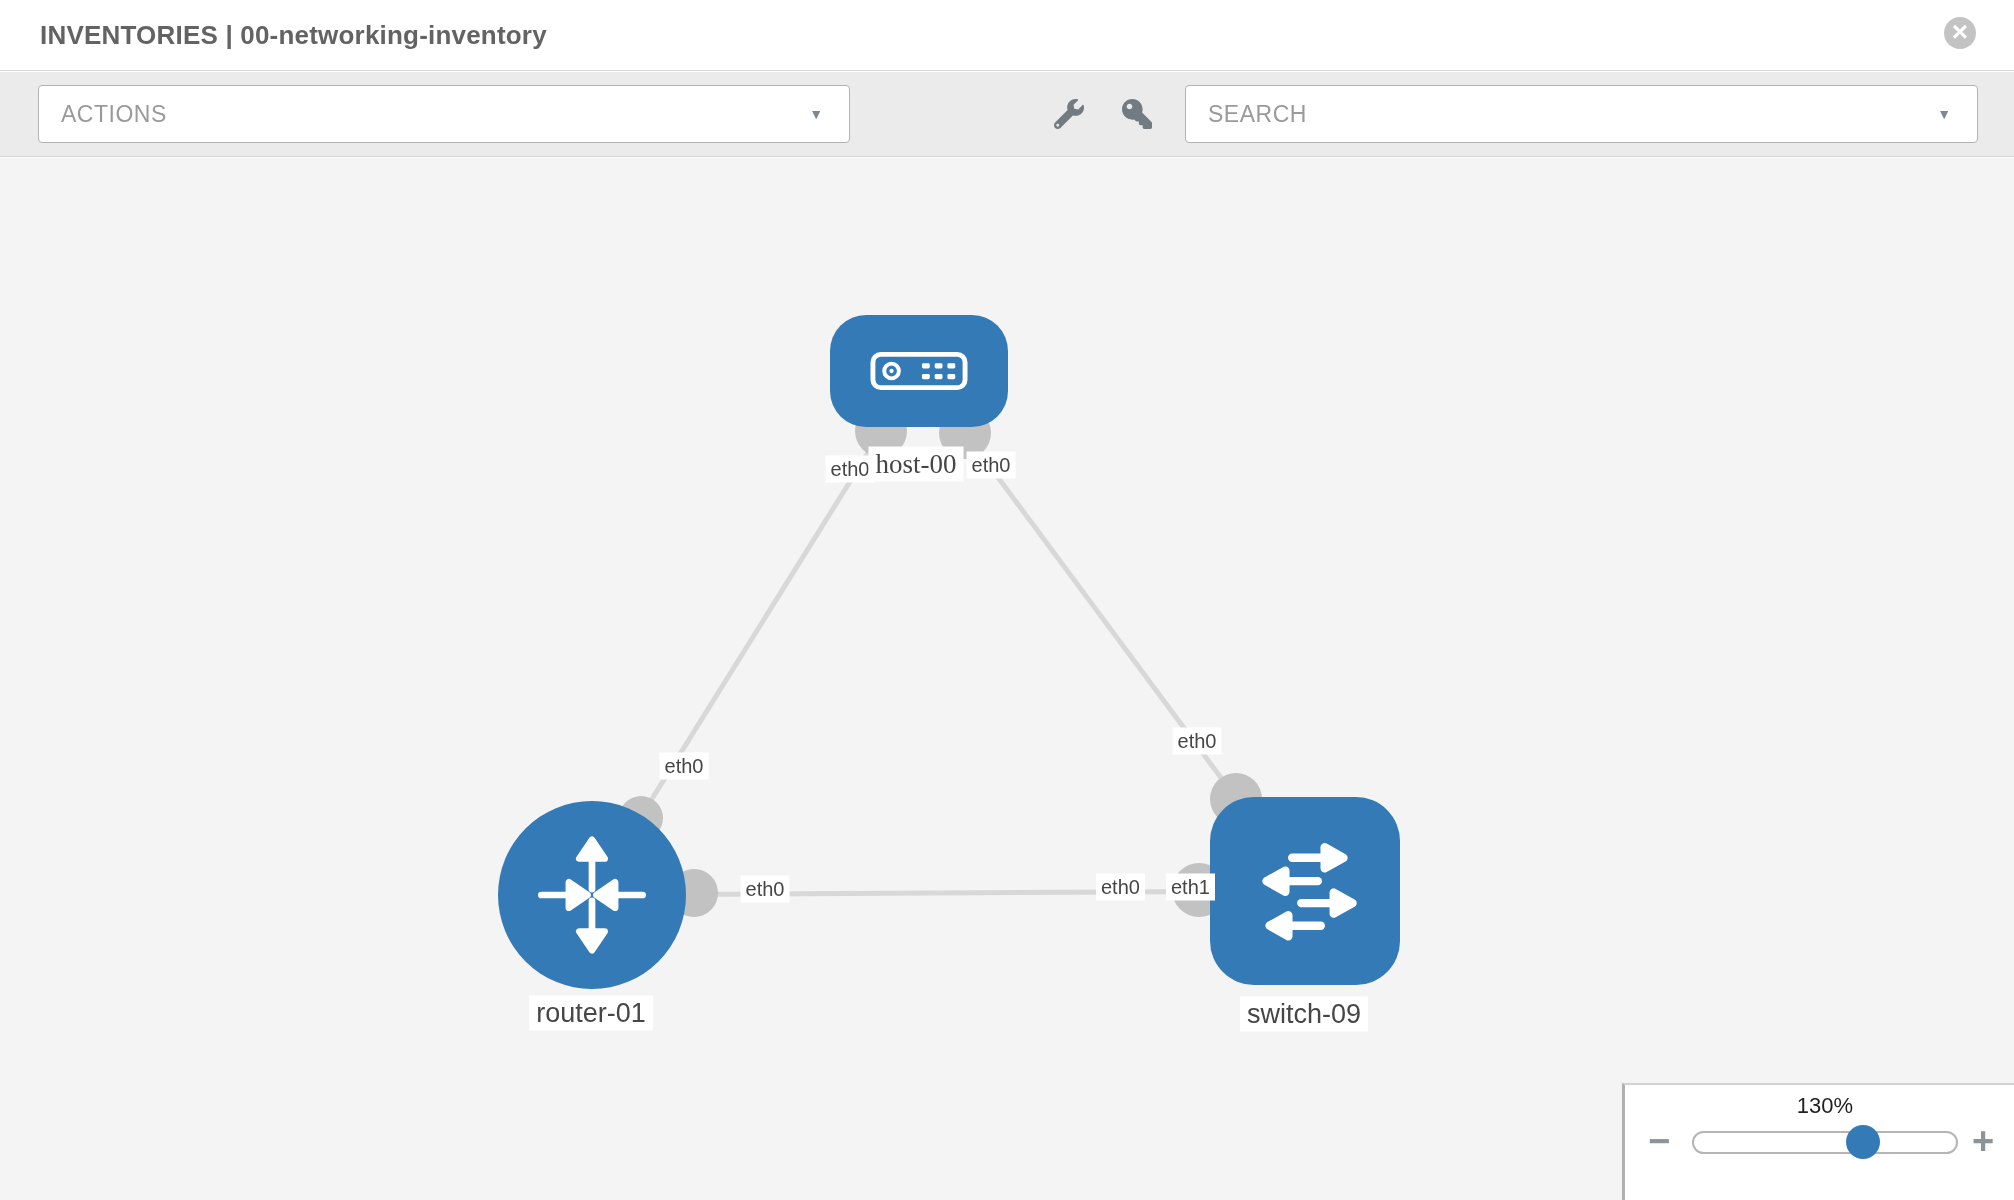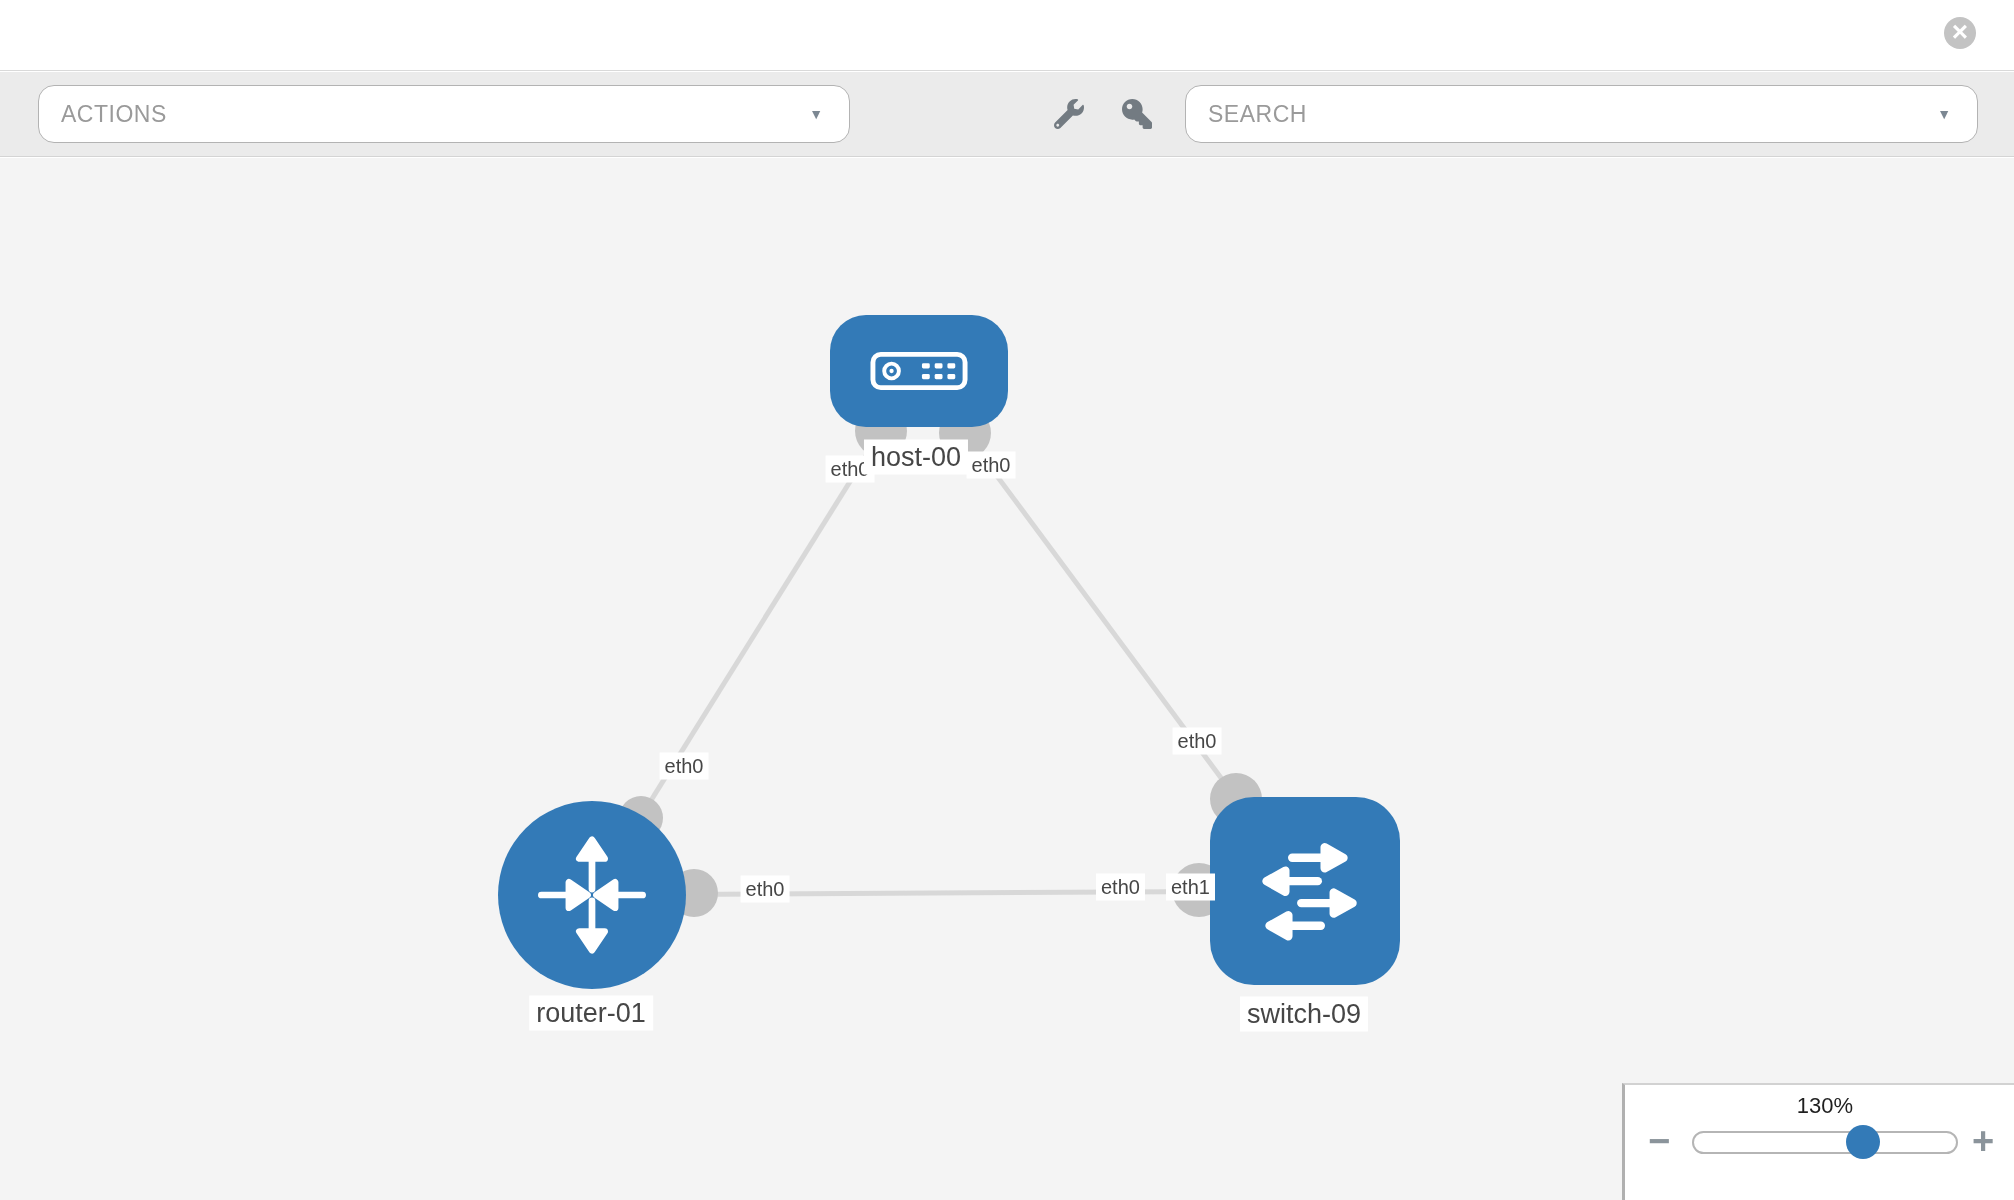--- a/index.html
+++ b/index.html
@@ -8,21 +8,21 @@
   .app { position:relative; width:2014px; height:1200px; overflow:hidden; }
 
   
   .header { position:absolute; left:0; top:0; width:2014px; height:71px; background:#ffffff; border-bottom:1px solid #d9d9d9; }
   .title { position:absolute; left:40px; top:0; height:70px; line-height:70px; font-size:26px; font-weight:bold; color:#636363; letter-spacing:0.2px; }
   .close-btn { position:absolute; left:1944px; top:17px; width:32px; height:32px; border:none; border-radius:50%; background:#c3c3c3; color:#ffffff; cursor:pointer; display:flex; align-items:center; justify-content:center; }
   .close-btn span { font-size:28px; font-weight:bold; line-height:28px; margin-top:-3px; }
 
   
   .toolbar { position:absolute; left:0; top:72px; width:2014px; height:85px; background:#ebebeb; border-bottom:1px solid #d4d4d4; }
-  .select { position:absolute; top:13px; height:58px; background:#ffffff; border:1px solid #b3b3b3; border-radius:16px; display:flex; align-items:center; cursor:pointer; }
+  .select { position:absolute; top:13px; height:58px; background:#ffffff; border:1px solid #b3b3b3; border-radius:4px; display:flex; align-items:center; cursor:pointer; }
   .select .sel-label { font-size:23px; color:#9a9a9a; padding-left:22px; letter-spacing:0.5px; }
   .caret { position:absolute; right:26px; top:50%; transform:translateY(-50%); font-size:14px; color:#7c8893; }
   .actions { left:38px; width:812px; }
   .search { left:1185px; width:793px; }
   .search input { border:none; outline:none; background:transparent; width:700px; font-family:"Liberation Sans", sans-serif; font-size:23px; color:#0369a1; padding-left:22px; letter-spacing:0.5px; }
   .search input::placeholder { color:#9a9a9a; opacity:1; }
   .tool-btn { position:absolute; top:26px; width:34px; height:34px; border:none; background:transparent; cursor:pointer; padding:0; }
   .tool-btn svg { width:30px; height:30px; fill:#737b82; }
   .btn-wrench { left:1052px; }
   .btn-key { left:1120px; }
@@ -50,20 +50,21 @@
   .zoom-minus, .zoom-plus { position:absolute; top:36px; width:40px; height:40px; border:none; background:transparent; color:#8b949b; font-size:38px; font-weight:bold; line-height:40px; text-align:center; cursor:pointer; padding:0; }
   .zoom-minus { left:14px; }
   .zoom-plus { left:338px; }
 </style>
 </head>
 <body>
 
 <div class="app">
 
   <div class="header">
+    <div class="title">INVENTORIES | 00-networking-inventory</div>
     <button class="close-btn">
       <span>×</span>
     </button>
   </div>
 
   <div class="toolbar">
     <div class="select actions">
       <span class="sel-label">ACTIONS</span>
       <span class="caret">▼</span>
     </div>
@@ -146,21 +147,21 @@
     </div>
 
     <div class="lbl if-lbl" style="left:850px; top:311px;">eth0</div>
     <div class="lbl if-lbl" style="left:684px; top:608px;">eth0</div>
     <div class="lbl if-lbl" style="left:991px; top:307px;">eth0</div>
     <div class="lbl if-lbl" style="left:1197px; top:583px;">eth0</div>
     <div class="lbl if-lbl" style="left:765px; top:731px;">eth0</div>
     <div class="lbl if-lbl if-lbl-left" style="left:1096px; top:729px;">eth0</div>
     <div class="lbl if-lbl if-lbl-left" style="left:1166px; top:729px;">eth1</div>
 
-    <div class="lbl node-lbl" style="left:916px; top:299px;">host-00</div>
+    <div class="lbl node-lbl" style="left:916px; top:306px;font-family:Liberation Serif, serif;">host-00</div>
     <div class="lbl node-lbl" style="left:591px; top:855px;">router-01</div>
     <div class="lbl node-lbl" style="left:1304px; top:856px;">switch-09</div>
 
     <div class="zoom-panel">
       <div class="zoom-level">130%</div>
       <button class="zoom-minus">
         <span>−</span>
       </button>
       <div class="zoom-track"></div>
       <div class="zoom-thumb"></div>

